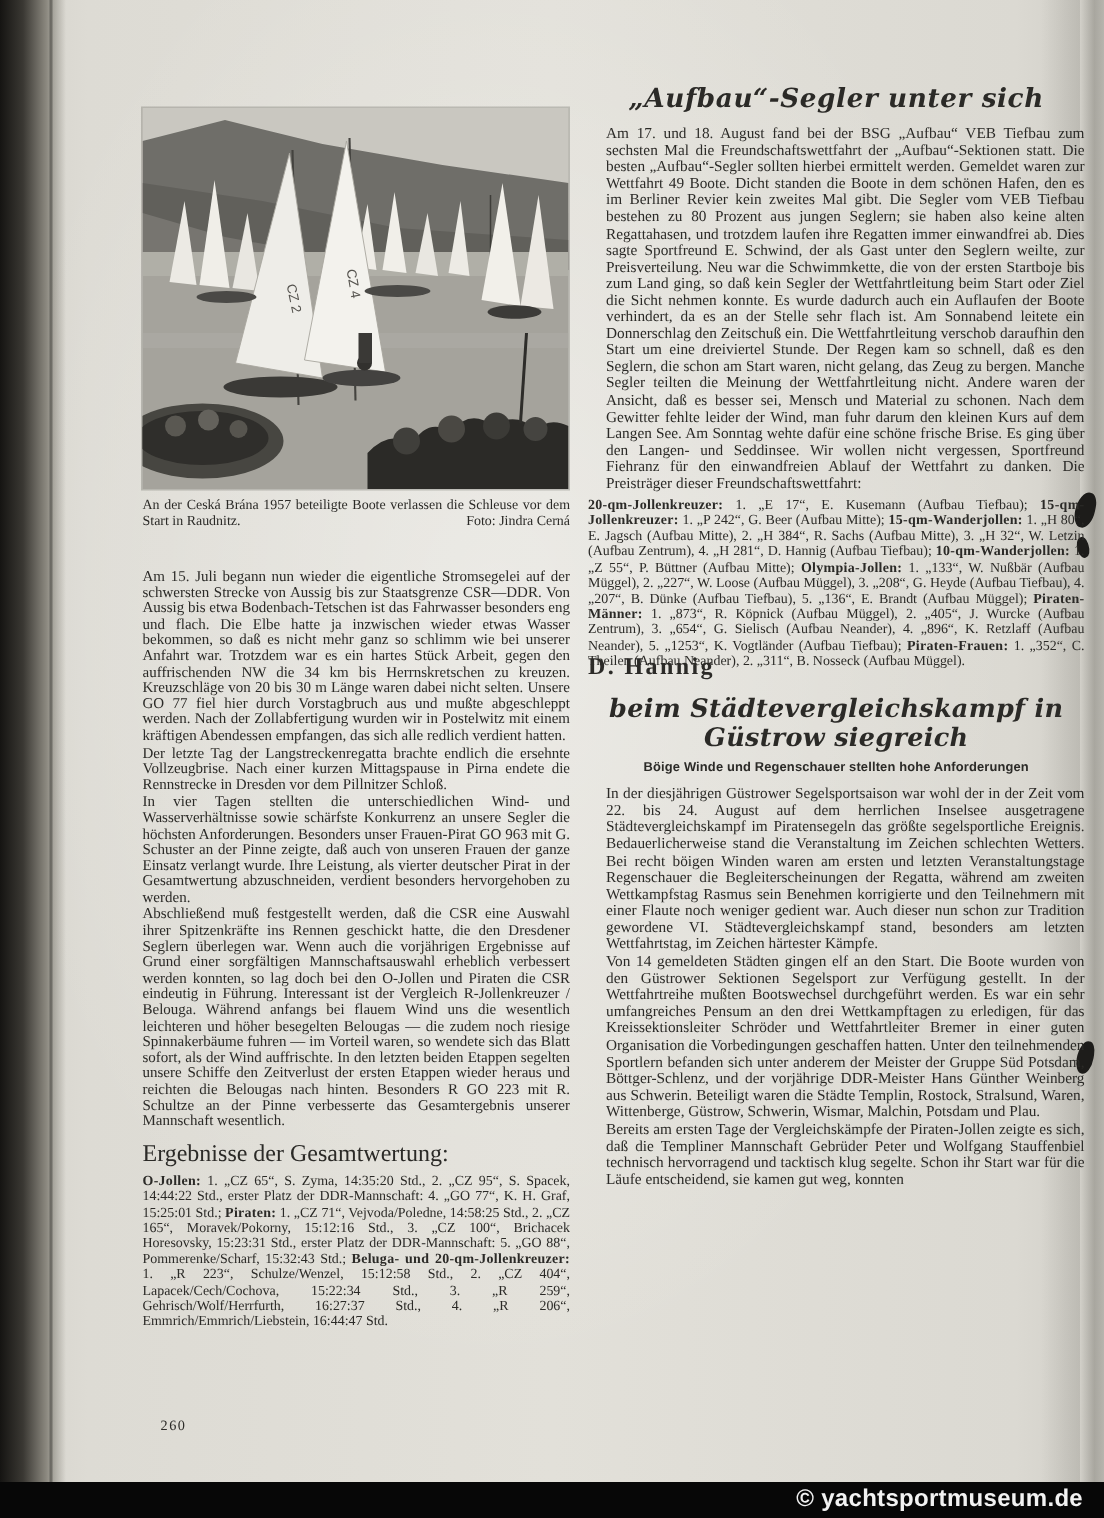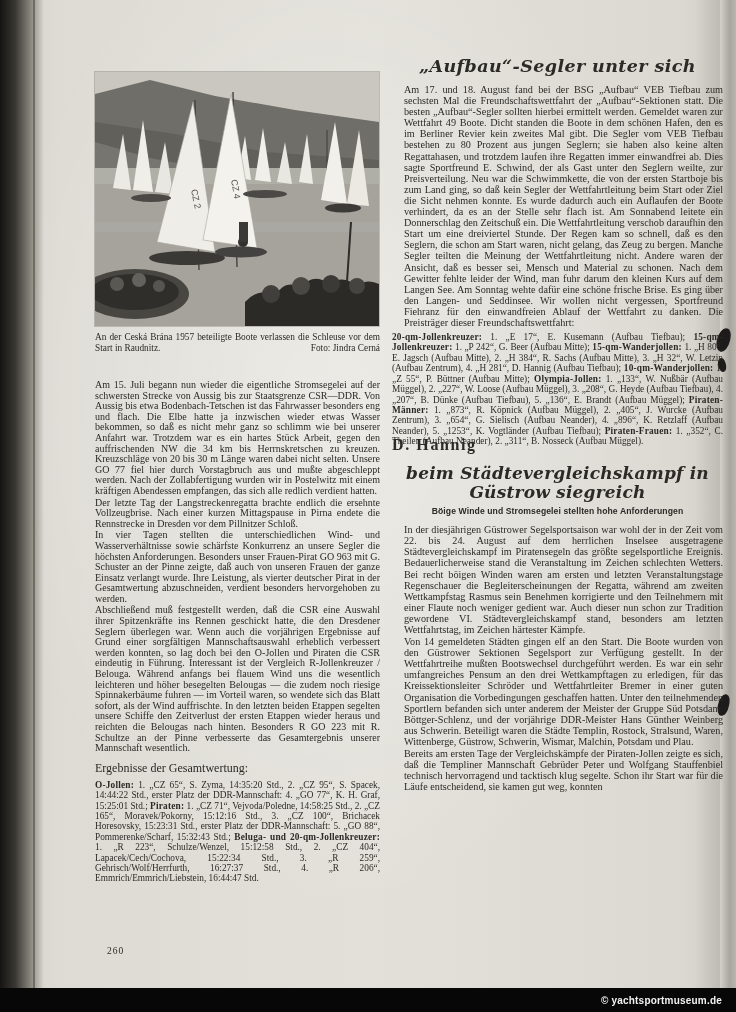--- a/index.html
+++ b/index.html
@@ -23,21 +23,21 @@
   .page-curl{position:absolute;right:16px;top:0;width:26px;height:988px;
     background:linear-gradient(90deg, rgba(0,0,0,0), rgba(90,88,80,.18));}
   .binder-mark{position:absolute;background:#1d1c1a;border-radius:60% 40% 55% 45%;}
   .bm1{right:6px;top:328px;width:13px;height:24px;transform:rotate(12deg);}
   .bm2{right:10px;top:358px;width:8px;height:14px;transform:rotate(-18deg);}
   .bm3{right:7px;top:694px;width:11px;height:22px;transform:rotate(10deg);}
 
   
   .wm-bar{position:absolute;left:0;bottom:0;width:736px;height:24px;background:#070707;
     display:flex;align-items:center;justify-content:flex-end;padding-right:14px;box-sizing:border-box;}
-  .wm-text{color:#f2f2f2;font-family:"Liberation Sans",sans-serif;font-weight:bold;font-size:10px;letter-spacing:.2px;}
+  .wm-text{color:#f2f2f2;font-family:"Liberation Sans",sans-serif;font-weight:bold;font-size:16px;letter-spacing:.2px;}
 
   
   .col-left{position:absolute;left:95px;top:72px;width:285px;}
   .col-right{position:absolute;left:392px;top:56px;width:331px;}
 
   
   .photo{width:284px;height:254px;display:block;background:#b8b6af;
     box-shadow:0 0 0 1px rgba(60,58,52,.25);}
   .caption{margin:6px 0 0 0;font-size:9.3px;line-height:11px;text-align:justify;}
   .caption .credit{float:right;}
@@ -53,21 +53,21 @@
     font-size:17.5px;font-family:"DejaVu Serif",serif;letter-spacing:.4px;}
   .h2-block{margin:10px 0 4px 0;text-align:center;font-style:italic;font-weight:600;
     font-family:"DejaVu Serif",serif;}
   .h2-l1{font-size:18.5px;line-height:20px;letter-spacing:.4px;}
   .h2-l2{font-size:17px;line-height:19px;letter-spacing:.2px;}
   .h2-sub{margin:3px 0 8px 0;text-align:center;font-family:"Liberation Sans",sans-serif;
     font-weight:bold;font-size:8.6px;letter-spacing:.1px;}
 
   .results{font-size:9.3px;line-height:10.4px;text-align:justify;margin:4px 0 0 0;}
   .results b{letter-spacing:.2px;}
-  .res-head{font-size:12px;margin:7px 0 2px 0;}
+  .res-head{font-size:16px;margin:7px 0 2px 0;}
   .sig{ text-align:right;font-size:9.8px;letter-spacing:2.2px;padding-right:16px;}
   .sig-inline{display:block;text-align:left;letter-spacing:1.6px;margin-top:-10.4px;padding-right:4px;font-weight:bold;}
   .pageno{position:absolute;left:107px;top:946px;font-size:9.5px;letter-spacing:1px;}
 </style>
 </head>
 <body>
 
 <div id="scan">
 
   <div class="gutter"></div>
@@ -153,21 +153,21 @@
       <p>Am 17. und 18. August fand bei der BSG „Aufbau“ VEB Tiefbau zum sechsten Mal die Freundschaftswettfahrt der „Aufbau“-Sektionen statt. Die besten „Aufbau“-Segler sollten hierbei ermittelt werden. Gemeldet waren zur Wettfahrt 49 Boote. Dicht standen die Boote in dem schönen Hafen, den es im Berliner Revier kein zweites Mal gibt. Die Segler vom VEB Tiefbau bestehen zu 80 Prozent aus jungen Seglern; sie haben also keine alten Regattahasen, und trotzdem laufen ihre Regatten immer einwandfrei ab. Dies sagte Sportfreund E. Schwind, der als Gast unter den Seglern weilte, zur Preisverteilung. Neu war die Schwimmkette, die von der ersten Startboje bis zum Land ging, so daß kein Segler der Wettfahrtleitung beim Start oder Ziel die Sicht nehmen konnte. Es wurde dadurch auch ein Auflaufen der Boote verhindert, da es an der Stelle sehr flach ist. Am Sonnabend leitete ein Donnerschlag den Zeitschuß ein. Die Wettfahrtleitung verschob daraufhin den Start um eine dreiviertel Stunde. Der Regen kam so schnell, daß es den Seglern, die schon am Start waren, nicht gelang, das Zeug zu bergen. Manche Segler teilten die Meinung der Wettfahrtleitung nicht. Andere waren der Ansicht, daß es besser sei, Mensch und Material zu schonen. Nach dem Gewitter fehlte leider der Wind, man fuhr darum den kleinen Kurs auf dem Langen See. Am Sonntag wehte dafür eine schöne frische Brise. Es ging über den Langen- und Seddinsee. Wir wollen nicht vergessen, Sportfreund Fiehranz für den einwandfreien Ablauf der Wettfahrt zu danken. Die Preisträger dieser Freundschaftswettfahrt:</p>
     </div>
 
     <p class="results"><b>20-qm-Jollenkreuzer:</b><span> 1. „E 17“, E. Kusemann (Aufbau Tiefbau); </span><b>15-qm-Jollenkreuzer:</b><span> 1. „P 242“, G. Beer (Aufbau Mitte); </span><b>15-qm-Wanderjollen:</b><span> 1. „H 80“, E. Jagsch (Aufbau Mitte), 2. „H 384“, R. Sachs (Aufbau Mitte), 3. „H 32“, W. Letzin (Aufbau Zentrum), 4. „H 281“, D. Hannig (Aufbau Tiefbau); </span><b>10-qm-Wanderjollen:</b><span> 1. „Z 55“, P. Büttner (Aufbau Mitte); </span><b>Olympia-Jollen:</b><span> 1. „133“, W. Nußbär (Aufbau Müggel), 2. „227“, W. Loose (Aufbau Müggel), 3. „208“, G. Heyde (Aufbau Tiefbau), 4. „207“, B. Dünke (Aufbau Tiefbau), 5. „136“, E. Brandt (Aufbau Müggel); </span><b>Piraten-Männer:</b><span> 1. „873“, R. Köpnick (Aufbau Müggel), 2. „405“, J. Wurcke (Aufbau Zentrum), 3. „654“, G. Sielisch (Aufbau Neander), 4. „896“, K. Retzlaff (Aufbau Neander), 5. „1253“, K. Vogtländer (Aufbau Tiefbau); </span><b>Piraten-Frauen:</b><span> 1. „352“, C. Theilen (Aufbau Neander), 2. „311“, B. Nosseck (Aufbau Müggel).</span></p>
 
     <div class="sig-inline">D. Hannig</div>
 
     <div class="h2-block">
       <div class="h2-l2">beim Städtevergleichskampf in Güstrow siegreich</div>
     </div>
-    <div class="h2-sub">Böige Winde und Stromsegelei stellten hohe Anforderungen</div>
+    <div class="h2-sub">Böige Winde und Regenschauer stellten hohe Anforderungen</div>
 
     <div class="body-r">
       <p>In der diesjährigen Güstrower Segelsportsaison war wohl der in der Zeit vom 22. bis 24. August auf dem herrlichen Inselsee ausgetragene Städtevergleichskampf im Piratensegeln das größte segelsportliche Ereignis. Bedauerlicherweise stand die Veranstaltung im Zeichen schlechten Wetters. Bei recht böigen Winden waren am ersten und letzten Veranstaltungstage Regenschauer die Begleiterscheinungen der Regatta, während am zweiten Wettkampfstag Rasmus sein Benehmen korrigierte und den Teilnehmern mit einer Flaute noch weniger gedient war. Auch dieser nun schon zur Tradition gewordene VI. Städtevergleichskampf stand, besonders am letzten Wettfahrtstag, im Zeichen härtester Kämpfe.</p>
       <p>Von 14 gemeldeten Städten gingen elf an den Start. Die Boote wurden von den Güstrower Sektionen Segelsport zur Verfügung gestellt. In der Wettfahrtreihe mußten Bootswechsel durchgeführt werden. Es war ein sehr umfangreiches Pensum an den drei Wettkampftagen zu erledigen, für das Kreissektionsleiter Schröder und Wettfahrtleiter Bremer in einer guten Organisation die Vorbedingungen geschaffen hatten. Unter den teilnehmenden Sportlern befanden sich unter anderem der Meister der Gruppe Süd Potsdam, Böttger-Schlenz, und der vorjährige DDR-Meister Hans Günther Weinberg aus Schwerin. Beteiligt waren die Städte Templin, Rostock, Stralsund, Waren, Wittenberge, Güstrow, Schwerin, Wismar, Malchin, Potsdam und Plau.</p>
       <p>Bereits am ersten Tage der Vergleichskämpfe der Piraten-Jollen zeigte es sich, daß die Templiner Mannschaft Gebrüder Peter und Wolfgang Stauffenbiel technisch hervorragend und tacktisch klug segelte. Schon ihr Start war für die Läufe entscheidend, sie kamen gut weg, konnten</p>
     </div>
   </div>
 
   <div class="pageno">260</div>
 

